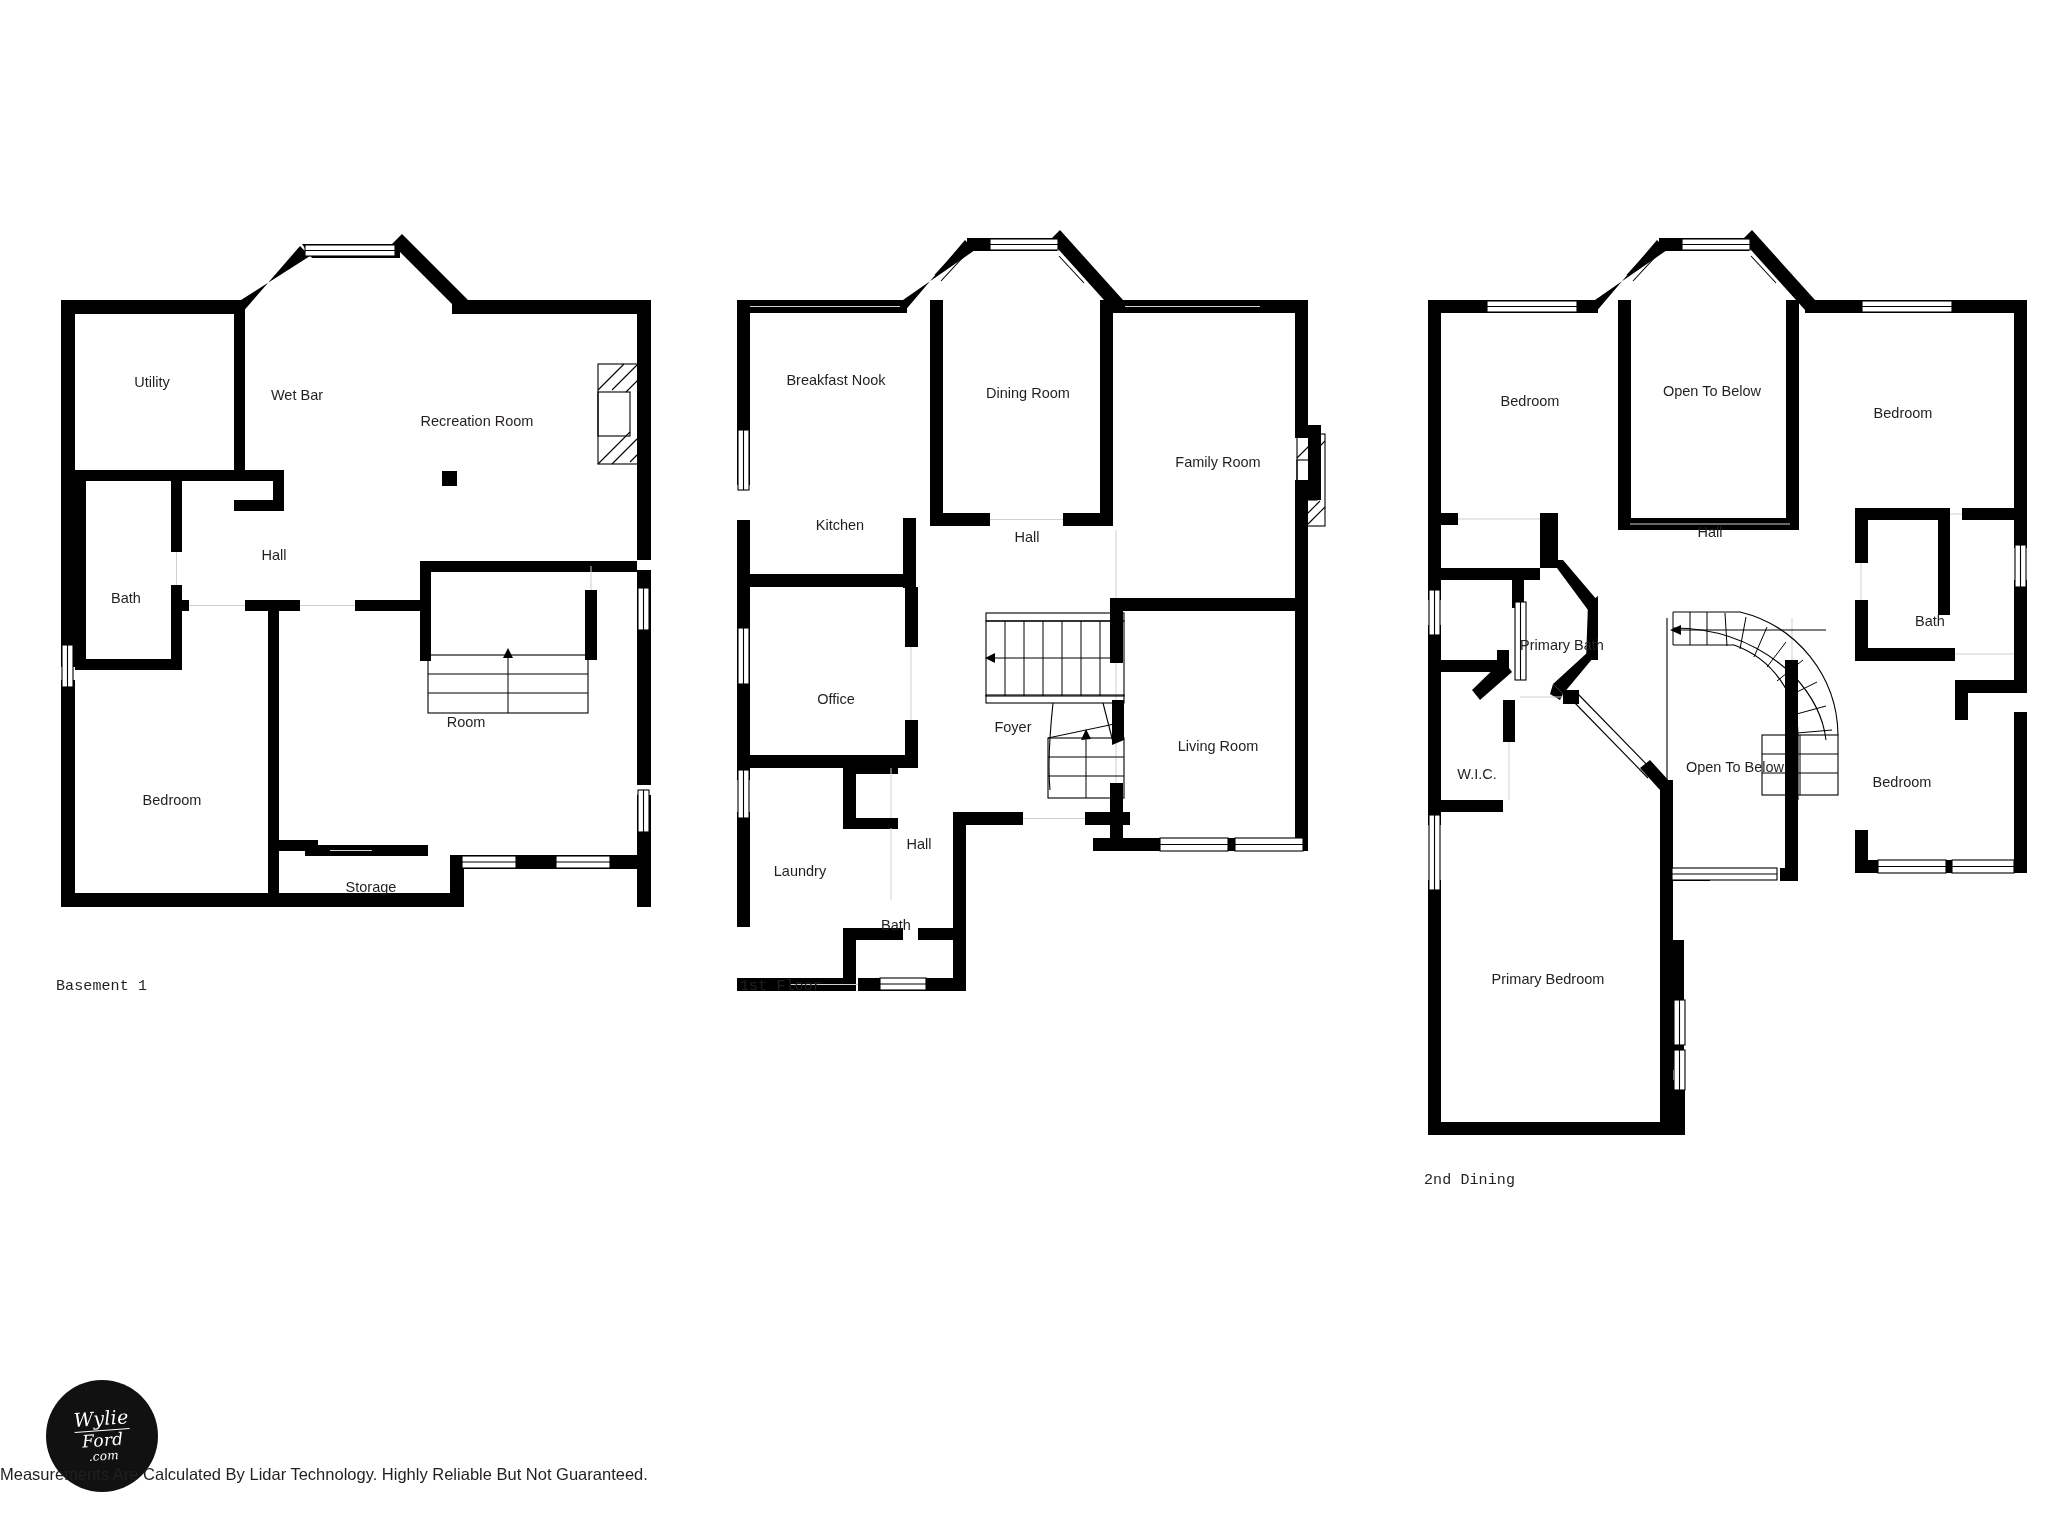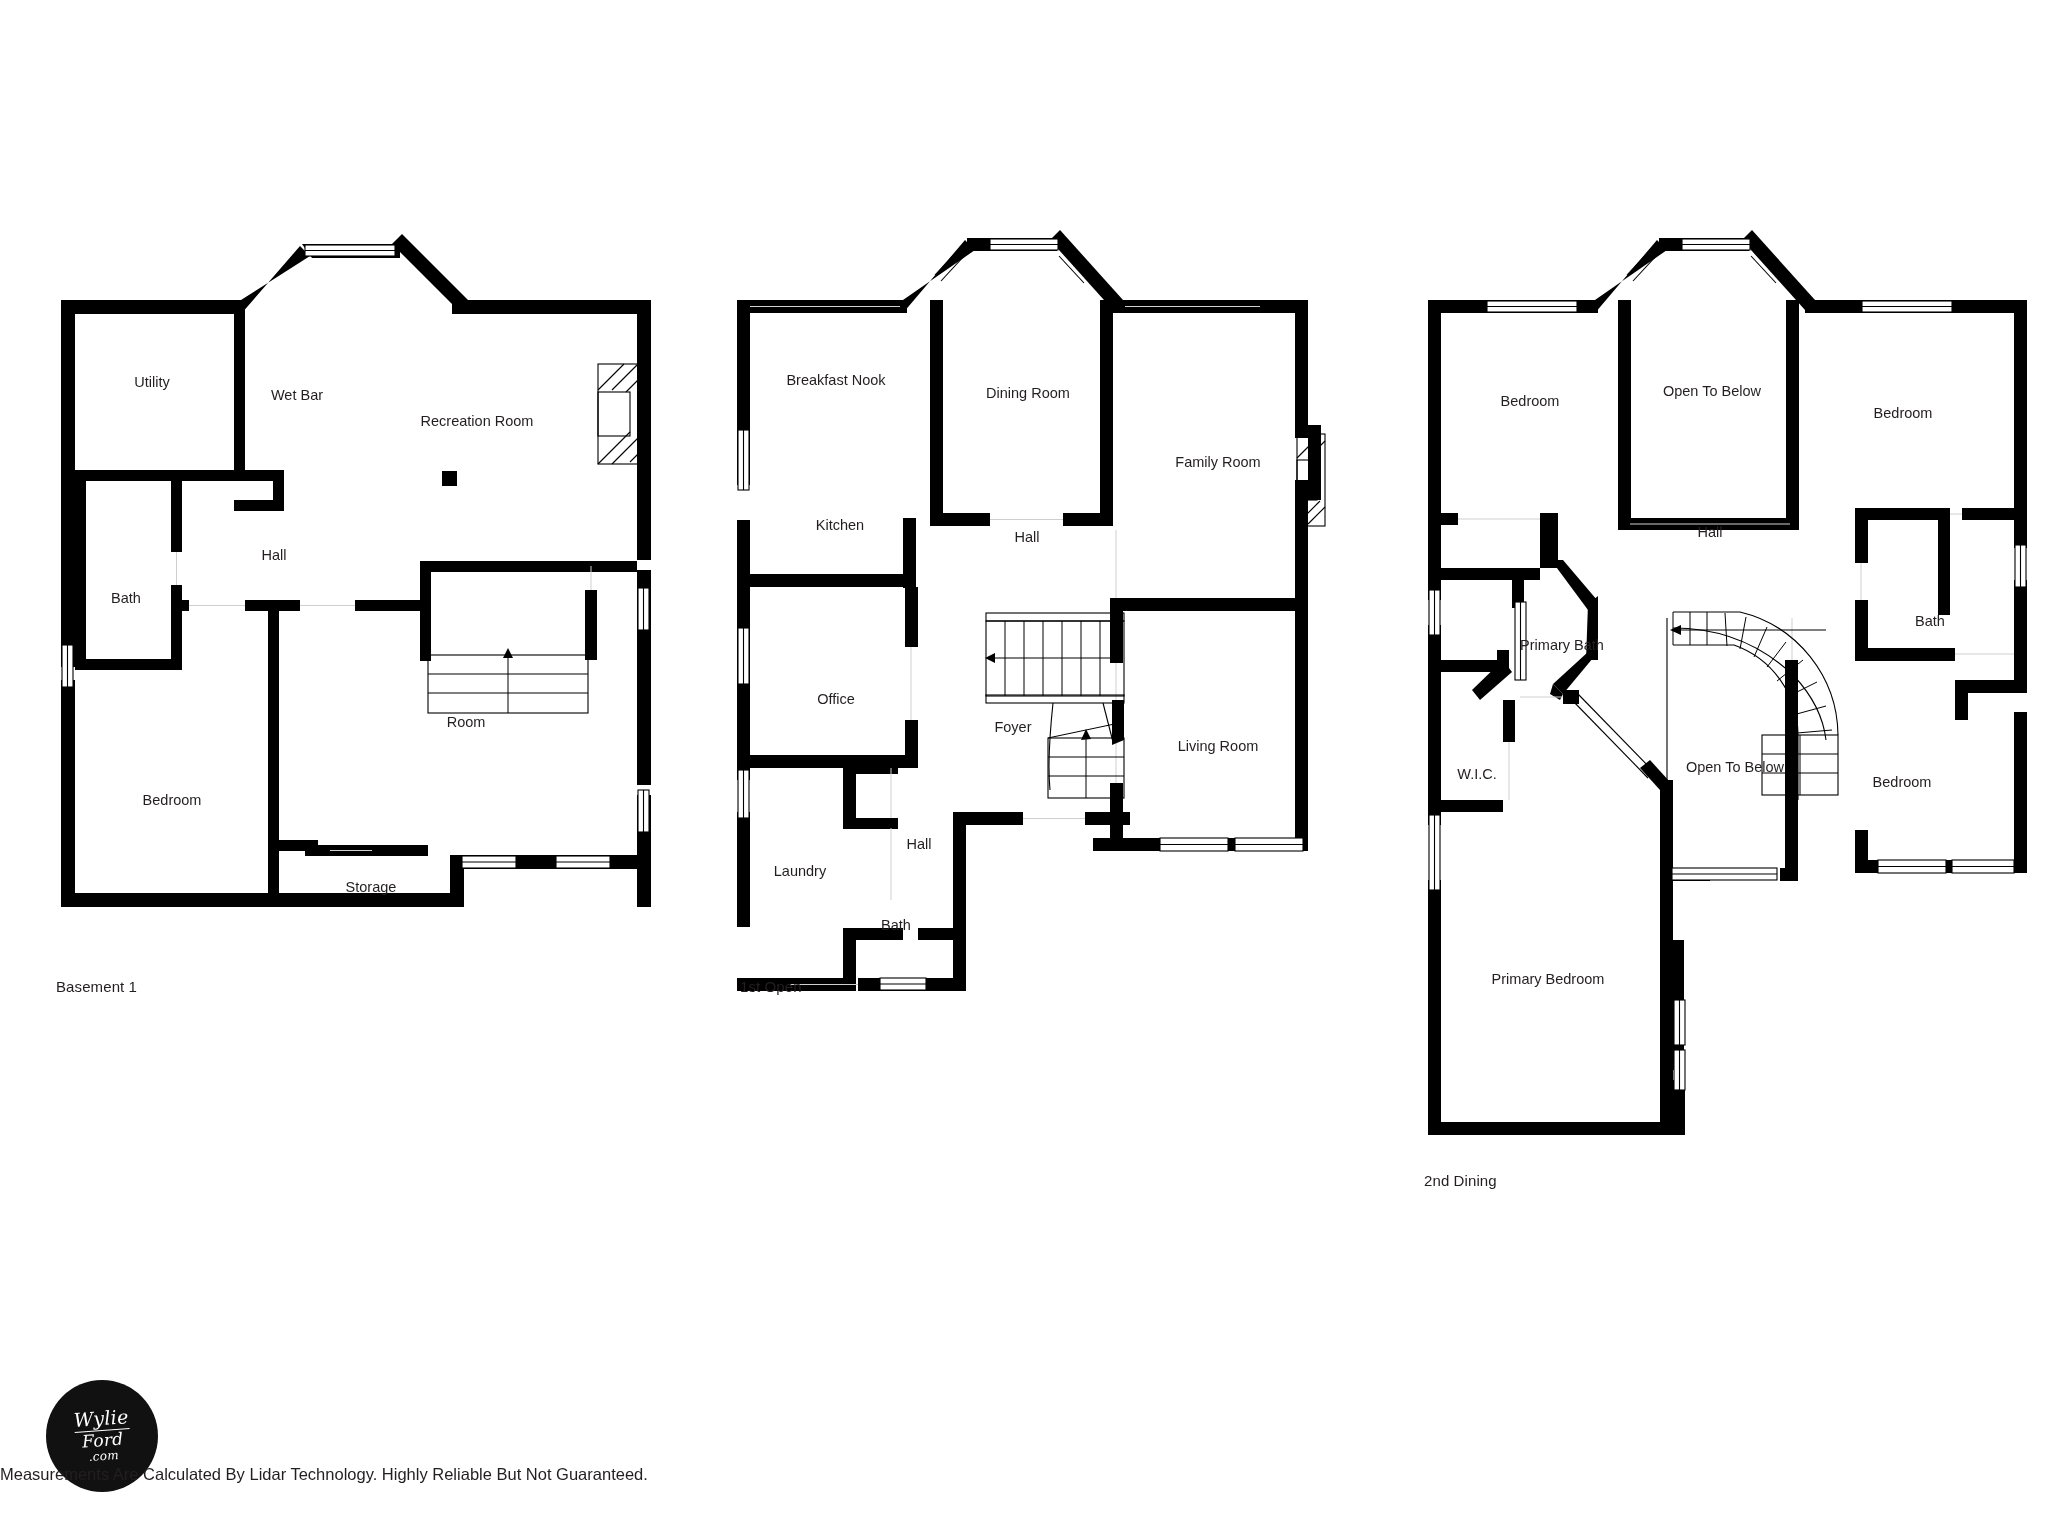--- a/index.html
+++ b/index.html
@@ -26,21 +26,21 @@
     position: absolute;
     top: 0;
     left: 0;
     width: 2048px;
     height: 1536px;
     overflow: visible;
   }
   .floor-caption {
     position: absolute;
     font-size: 15px;
-    font-family: Liberation Sans, sans-serif;
+    font-family: Liberation Mono, monospace;
     color: #231f20;
     letter-spacing: .1px;
     white-space: nowrap;
   }
   .room-label {
     font-size: 14.5px;
     font-family: "Liberation Sans", sans-serif;
     fill: #231f20;
     text-anchor: middle;
     dominant-baseline: middle;
@@ -494,21 +494,21 @@
         <text class="room-label" x="1930" y="622">Bath</text>
         <text class="room-label" x="1477" y="775">W.I.C.</text>
         <text class="room-label" x="1735" y="768">Open To Below</text>
         <text class="room-label" x="1902" y="783">Bedroom</text>
         <text class="room-label" x="1548" y="980">Primary Bedroom</text>
       </g>
     </g>
   </svg>
 
   <div class="floor-caption" style="left:56px; top:978px;">Basement 1</div>
-  <div class="floor-caption" style="left:740px; top:978px;">1st Open</div>
+  <div class="floor-caption" style="left:740px; top:978px;">1st Floor</div>
   <div class="floor-caption" style="left:1424px; top:1172px;">2nd Dining</div>
 
   <div id="brand-logo">
     <span class="brand-text">
       <span class="brand-line1">Wylie</span>
       <span class="brand-line2">Ford</span>
       <span class="brand-line3">.com</span>
     </span>
   </div>
 

